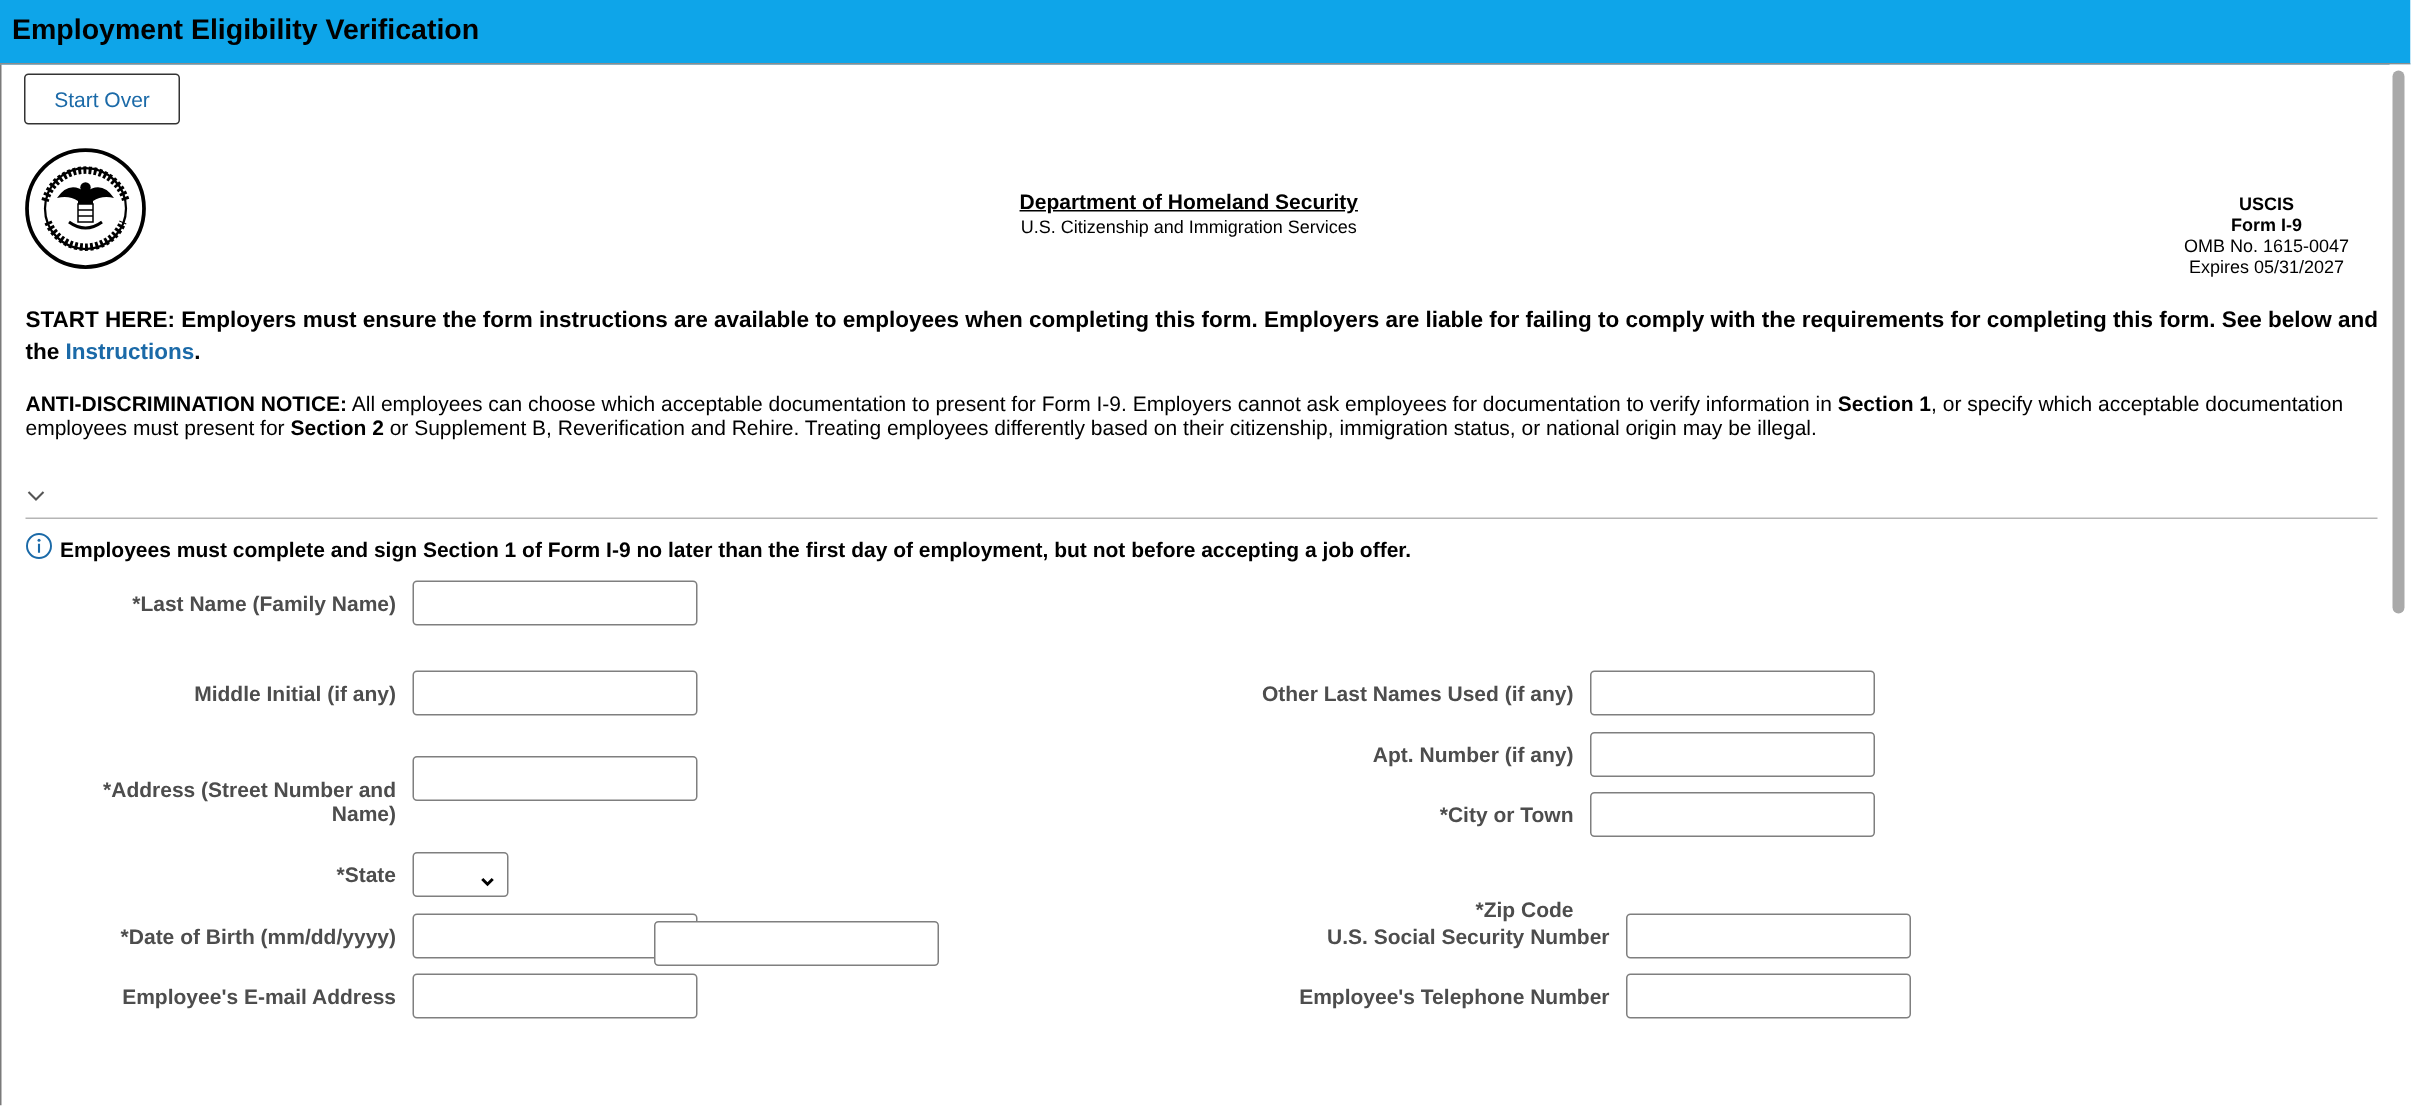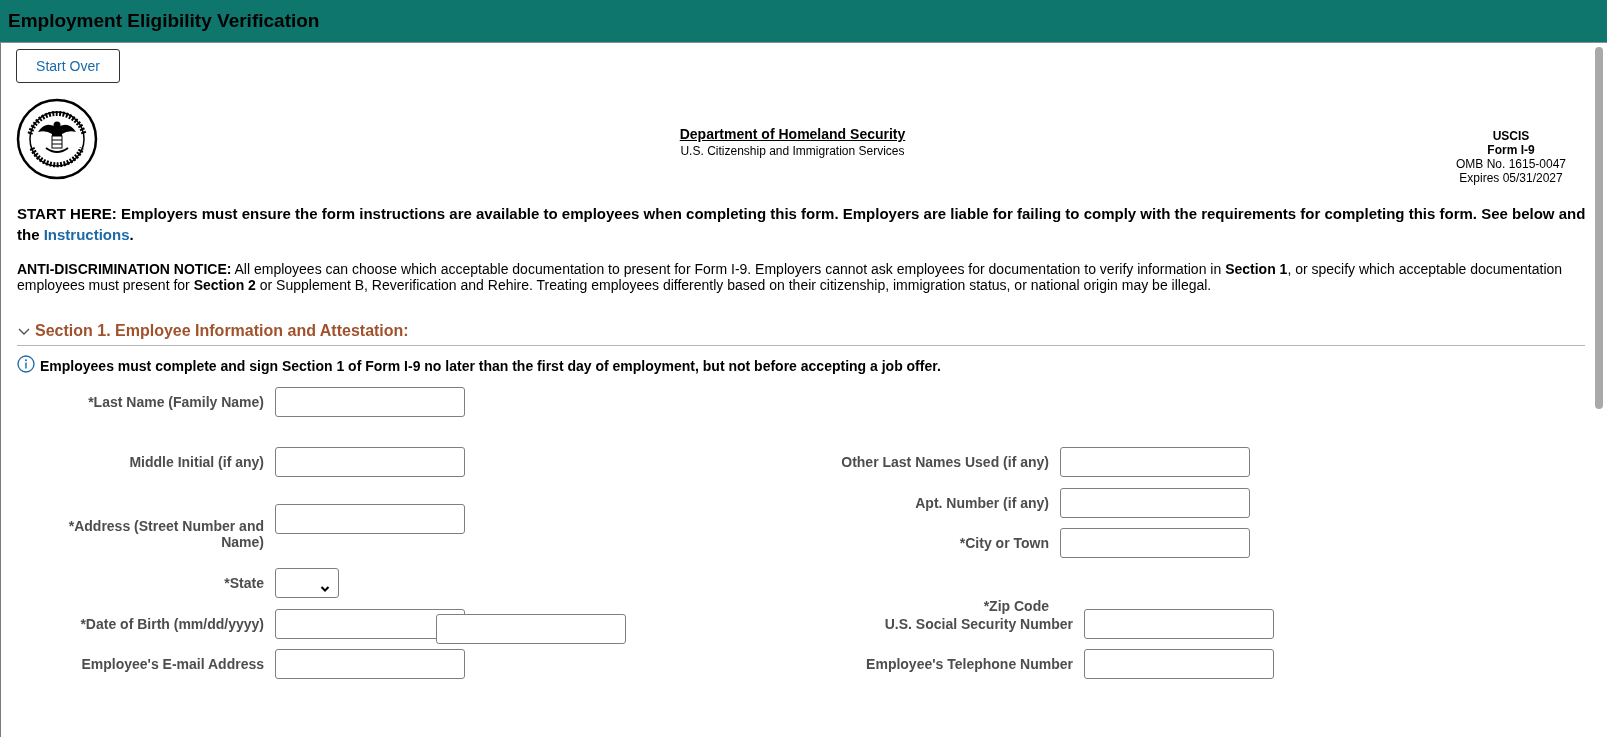--- a/index.html
+++ b/index.html
@@ -1,21 +1,21 @@
 <!DOCTYPE html>
 <html><head>
 <meta charset="utf-8">
 <style>
   * { box-sizing: border-box; margin: 0; padding: 0; }
   html, body { width: 1607px; height: 737px; overflow: hidden; background: #fff; }
   body { font-family: "Liberation Sans", sans-serif; color: #000; position: relative; }
 
   .titlebar {
     position: absolute; left: 0; top: 0; width: 1607px; height: 43px;
-    background: #0f766e; border-bottom: 1px solid #8c8c8c;
+    background: #0ea5e9; border-bottom: 1px solid #8c8c8c;
     padding: 10px 8px;
   }
   .titlebar h1 { font-size: 19px; font-weight: bold; color: #000; }
 
   .content {
     position: absolute; left: 0; top: 43px; width: 1607px; height: 694px;
     border-left: 1px solid #7a7a7a;
   }
 
   .scrollbar {
@@ -146,21 +146,20 @@
   <div class="anti">
     <b>ANTI-DISCRIMINATION NOTICE:</b><span> All employees can choose which acceptable documentation to present for Form I-9. Employers cannot ask employees for documentation to verify information in </span><b>Section 1</b><span>, or specify which acceptable documentation employees must present for </span><b>Section 2</b><span> or Supplement B, Reverification and Rehire. Treating employees differently based on their citizenship, immigration status, or national origin may be illegal.</span>
   </div>
 
   <div class="section-head">
     <span class="chev">
       <svg width="14" height="12" viewBox="0 0 14 12">
           <polyline points="2,3 7,8 12,3" fill="none" stroke="#555" stroke-width="1.4"></polyline>
         </svg>
     </span>
-    <span class="title">Section 1. Employee Information and Attestation:</span>
   </div>
 
   <div class="info-line">
     <span>
       <svg width="18" height="18" viewBox="0 0 18 18">
           <circle cx="9" cy="9" r="8" fill="none" stroke="#1b6aa8" stroke-width="1.3"></circle>
           <circle cx="9" cy="5.2" r="1" fill="#1b6aa8"></circle>
           <rect x="8.3" y="7.5" width="1.4" height="6" fill="#1b6aa8"></rect>
         </svg>
     </span>

